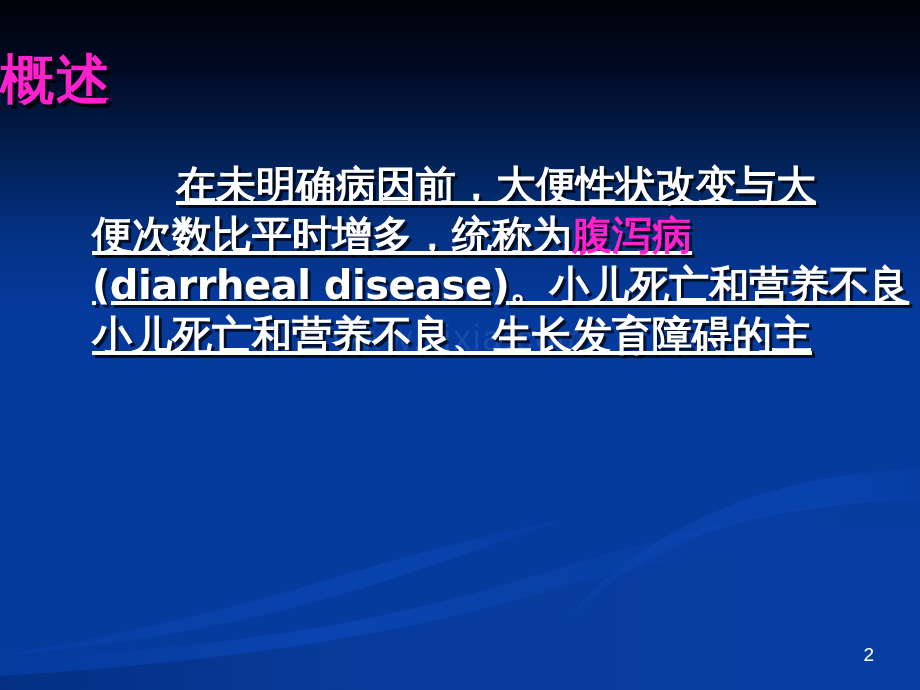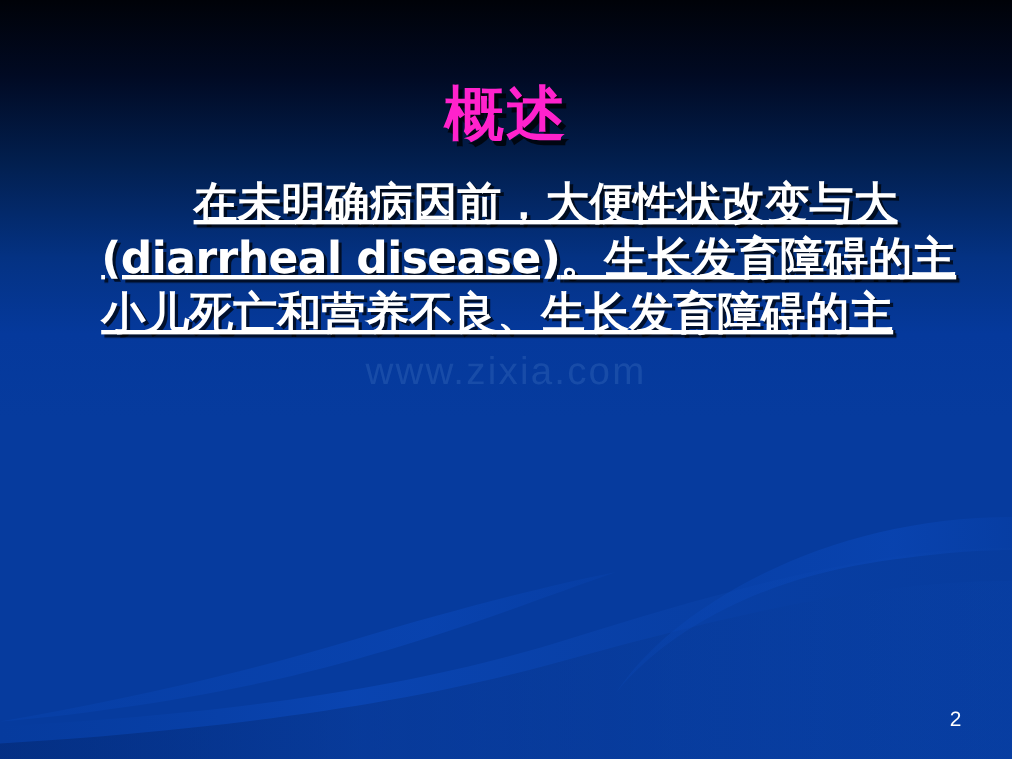--- a/index.html
+++ b/index.html
@@ -42,22 +42,21 @@
     color: rgba(120, 165, 225, 0.17);
     font-family: "Liberation Sans", sans-serif;
     white-space: nowrap;
     user-select: none;
   }
 
   .title {
     position: absolute;
     left: 0;
     right: 0;
-    top: 68px;
-    text-align: center;
+    top: 44px;
     font-size: 54px;
     font-weight: bold;
     color: #ff22cc;
     text-shadow: 4px 4px 0 rgba(0,0,0,0.75);
     letter-spacing: 2px;
   }
 
   .body-block {
     position: absolute;
     left: 92px;
@@ -118,19 +117,20 @@
     <path d="M 560,520 C 480,548 380,588 250,618 C 160,638 70,650 0,656
              C 90,640 200,618 320,582 C 420,552 500,532 560,520 Z" fill="url(#sw3)"></path>
   </svg>
 
   <div class="watermark">www.zixia.com</div>
 
   <div class="title">概述</div>
 
   <div class="body-block" id="body-block">
       <div class="body-line"><span class="lead"></span><span>在未明确病因前，大便性状改变与大</span></div>
-      <div class="body-line"><span class="en">(diarrheal disease)</span><span>。生长发育障碍的主</span></div>
+      <div class="body-line"><span>便次数比平时增多，统称为</span><span class="hl">腹泻病</span></div>
+      <div class="body-line"><span class="en">(diarrheal disease)</span><span>。小儿死亡和营养不良</span></div>
       <div class="body-line"><span>小儿死亡和营养不良、生长发育障碍的主</span></div>
     </div>
 
   <div class="page-number">2</div>
 
 </div>
 
 </body></html>

